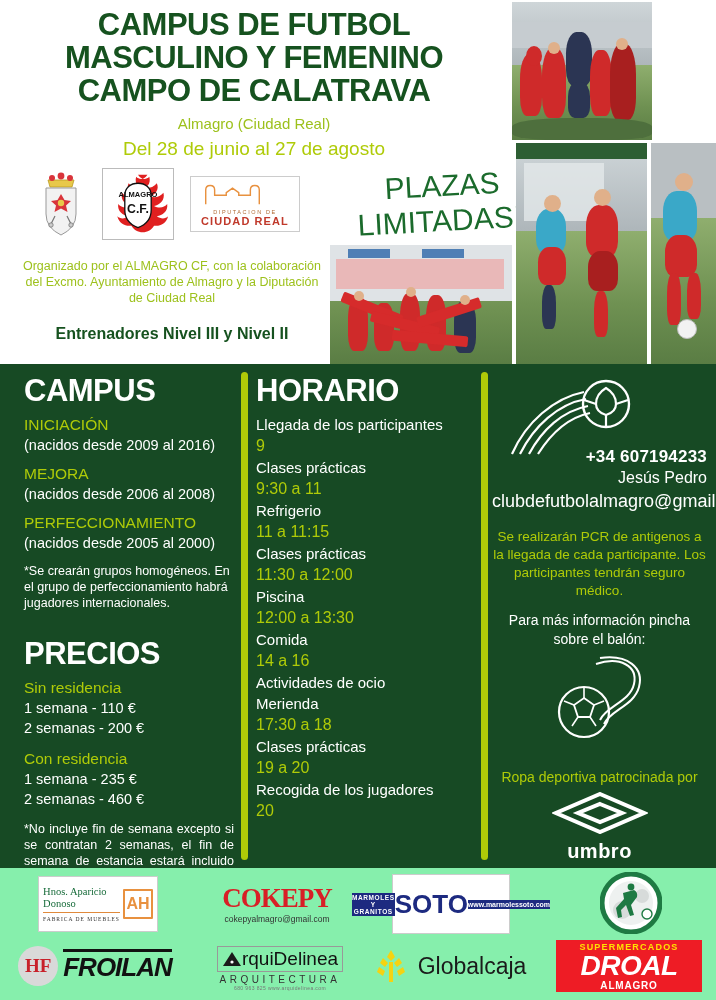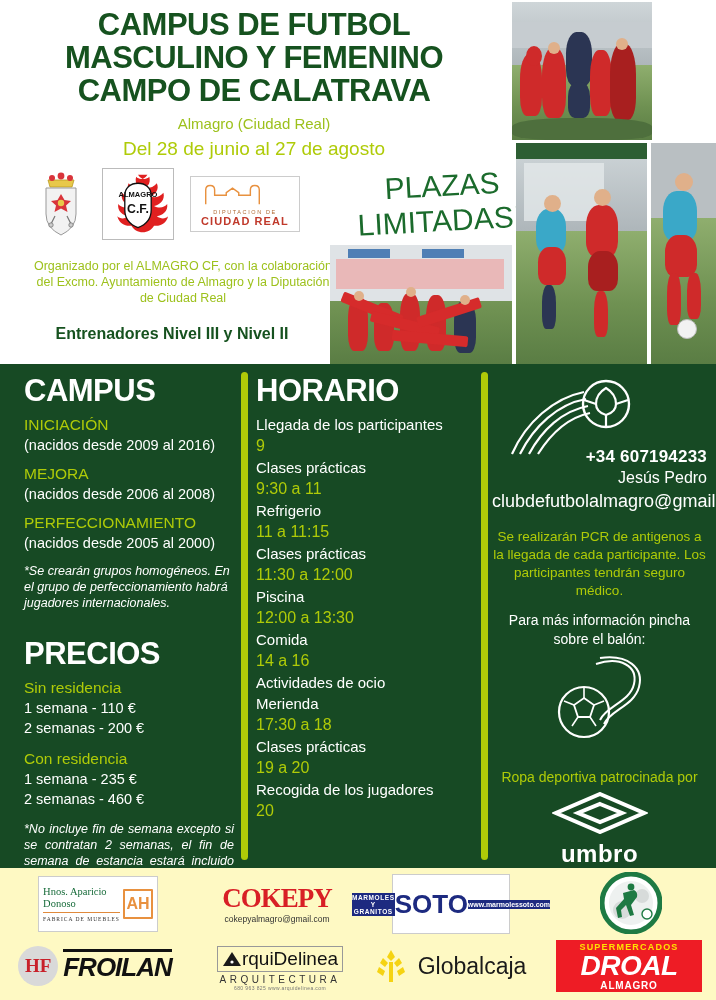--- a/index.html
+++ b/index.html
@@ -66,21 +66,21 @@
   .diput-sub {
     font-size: 5.5px; letter-spacing: 1.6px;
     color: #B06A34; margin-top: 3px;
   }
   .diput-main {
     font-size: 11px; letter-spacing: 1.1px;
     color: #C0392B; font-weight: bold;
   }
 
   .organized-text {
-    position: absolute; left: 33px; top: 258px;
+    position: absolute; left: 22px; top: 258px;
     width: 300px; text-align: center;
     color: #9DC11C; font-size: 12.5px; line-height: 16px;
   }
   .trainers-text {
     position: absolute; left: 22px; top: 325px;
     width: 300px; text-align: center;
     color: #16521F; font-size: 16px; font-weight: bold;
   }
 
   .plazas {
@@ -137,21 +137,21 @@
     font-size: 31px; line-height: 34px;
     letter-spacing: -0.5px;
   }
   .sub-label {
     color: #AFCB08; font-size: 15.5px; line-height: 21px;
   }
   .sub-value {
     color: #ffffff; font-size: 14.5px; line-height: 20px;
   }
   .note {
-    color: #ffffff; font-size: 12.5px; line-height: 16px; font-style: italic;
+    color: #ffffff; font-size: 12.5px; line-height: 16px;
   }
   .note-just { text-align: justify; }
 
   
   .sch-act { color: #ffffff; font-size: 15px; line-height: 21px; }
   .sch-time { color: #AFCB08; font-size: 16px; line-height: 22px; }
 
   
   .contact-icon { position: absolute; left: 18px; top: 14px; }
   .phone {
@@ -183,28 +183,28 @@
   }
   .sponsor-label {
     position: absolute; left: 0; top: 405px; width: 215px;
     text-align: center; color: #AFCB08; font-size: 14px;
   }
   .umbro {
     position: absolute; left: 0; top: 428px; width: 215px;
     text-align: center;
   }
   .umbro-word {
-    color: #ffffff; font-size: 24px; font-weight: bold;
+    color: #ffffff; font-size: 20px; font-weight: bold;
     letter-spacing: 0.5px; margin-top: 2px;
   }
 
   
   .footer {
     position: absolute; left: 0; top: 868px;
-    width: 716px; height: 132px; background: #fef9c3;
+    width: 716px; height: 132px; background: #86efac;
   }
   .spon { position: absolute; display: flex; align-items: center; justify-content: center; }
 
   .sp-aparicio {
     left: 38px; top: 8px; width: 120px; height: 56px;
     border: 1px solid #ccc; background: #fff;
     flex-direction: row; gap: 3px; padding: 3px;
   }
   .ap-txt { font-family: "Liberation Serif", serif; }
   .ap-n1 { font-size: 10.5px; color: #176B3A; line-height: 12px; }

